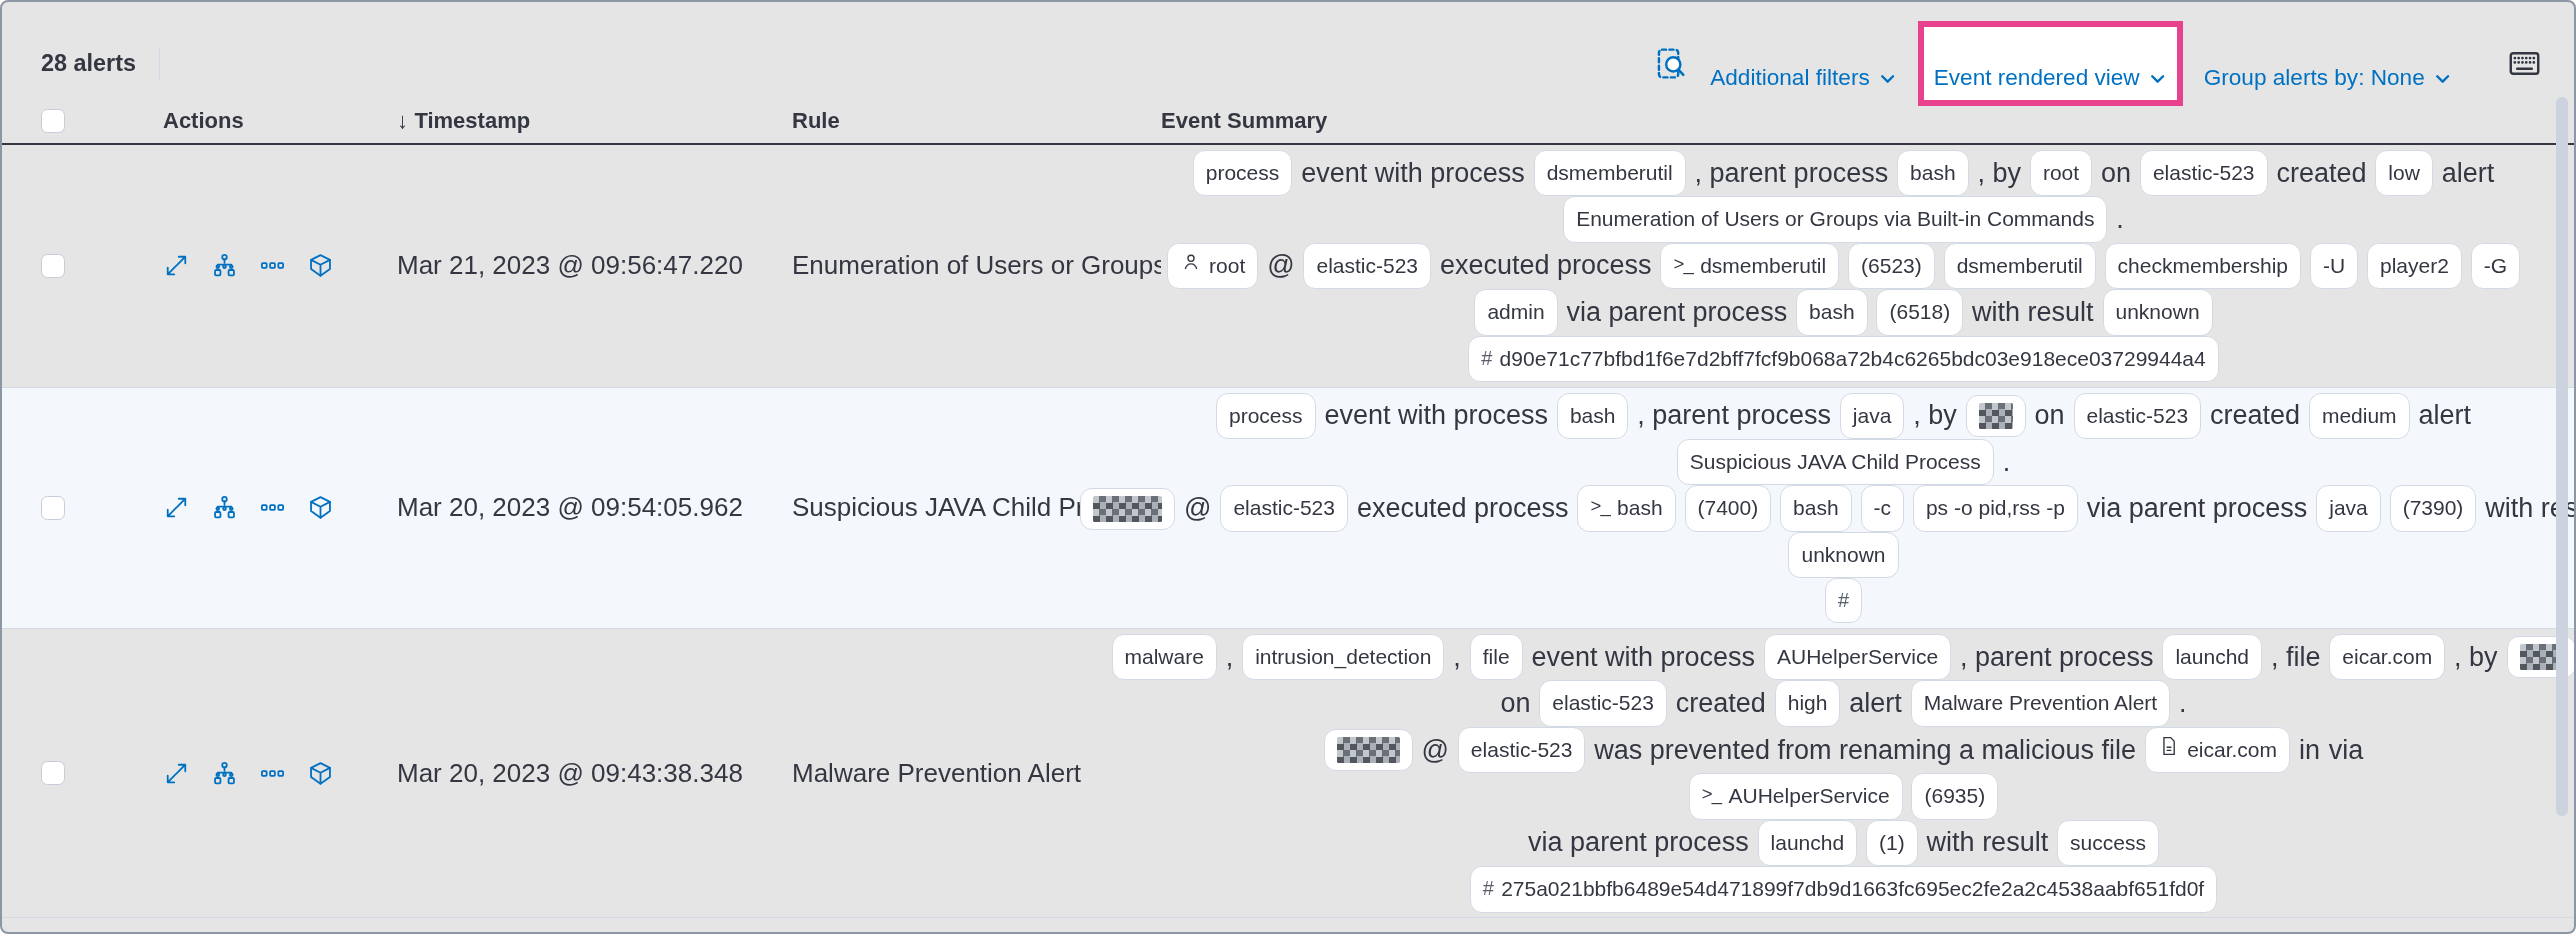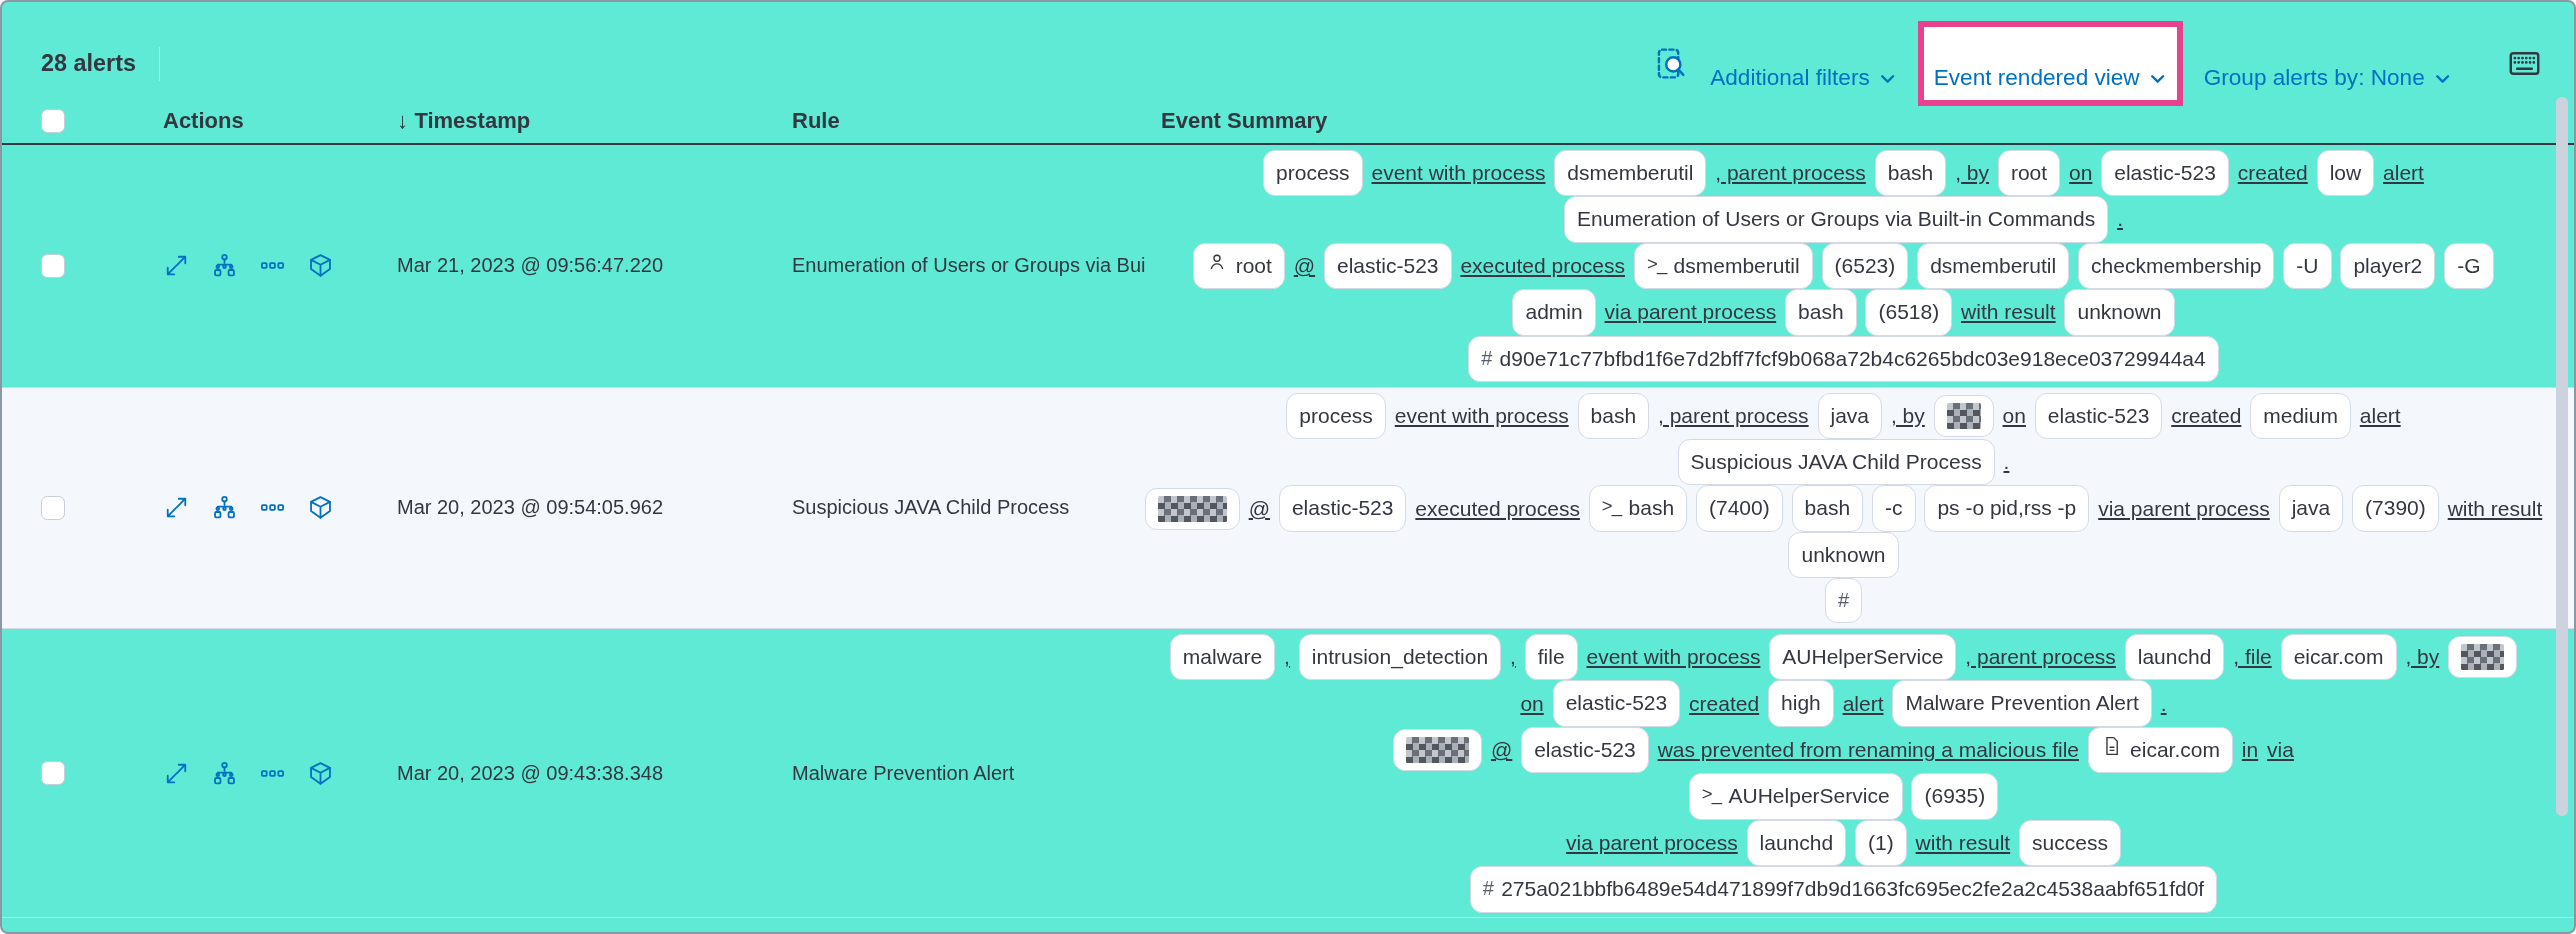--- a/index.html
+++ b/index.html
@@ -8,21 +8,21 @@
     --text:#343741;
     --badge-border:#d3dae6;
     --stripe:#f4f7fb;
   }
   *{box-sizing:border-box;}
   html,body{margin:0;padding:0;background:#fff;}
   body{
     width:2576px;height:934px;position:relative;overflow:hidden;
     font-family:"Liberation Sans","DejaVu Sans",sans-serif;color:var(--text);
   }
-  .frame{position:absolute;inset:0;border:2.4px solid #8d96a3;border-radius:8px;background:#5eead4;overflow:hidden;}
+  .frame{position:absolute;inset:0;border:2.4px solid #8d96a3;border-radius:8px;background:#e5e5e5;overflow:hidden;}
 
   
   .toolbar{display:flex;align-items:center;justify-content:space-between;margin:27px 32px 0 39px;height:69px;}
   .toolbar-left{display:flex;align-items:center;gap:22.6px;}
   .alert-count{font-weight:700;font-size:23.4px;}
   .v-divider{width:1.6px;height:34px;background:var(--badge-border);}
   .toolbar-right{display:flex;align-items:center;gap:21px;}
   .link{color:var(--link);font-size:22.6px;font-weight:500;display:inline-flex;align-items:center;gap:8px;cursor:pointer;white-space:nowrap;margin-top:28px;}
   .chev{width:19.3px;height:19.3px;display:inline-block;}
   .chev svg{width:19.3px;height:19.3px;stroke:var(--link);fill:none;stroke-width:2;stroke-linecap:round;stroke-linejoin:round;}
@@ -40,25 +40,25 @@
   .col-ts{width:395px;display:flex;align-items:center;gap:6.4px;}
   .col-rule{width:369px;white-space:nowrap;overflow:hidden;}
   .col-summary{flex:1;min-width:0;}
   .sort{font-weight:400;font-size:22px;}
   .cbx{width:24px;height:24px;border:1.6px solid #c6ccd8;border-radius:6.4px;background:#fff;display:inline-block;cursor:pointer;}
 
   .row{display:flex;align-items:center;padding:4.8px 48px 4.8px 39px;border-bottom:1.6px solid var(--badge-border);}
   .row.striped{background:var(--stripe);}
   .actions-cell{display:flex;align-items:center;gap:21px;}
   .act svg{width:27px;height:27px;stroke:var(--link);stroke-width:1.6;fill:none;}
-  .ts-cell,.rule-cell{font-size:20px;}
+  .ts-cell,.rule-cell{font-size:26px;}
 
   .summary{display:flex;flex-direction:column;align-items:center;justify-content:center;}
   .sline{display:flex;align-items:center;justify-content:center;gap:8.9px;min-height:44px;white-space:nowrap;}
-  .stext{font-size:21px;text-decoration:underline;}
+  .stext{font-size:27px;}
   .badge{display:inline-flex;align-items:flex-start;gap:7.2px;background:#fff;border:1.6px solid var(--badge-border);border-radius:12px;padding:7px 12px;font-size:21px;color:var(--text);cursor:pointer;line-height:1.45;}
   .badge .bico svg{width:22px;height:22px;stroke:var(--text);stroke-width:1.5;fill:none;display:block;}
   .tico{font-size:18.5px;letter-spacing:-0.8px;font-weight:500;}
   .hico{font-size:20px;color:#5a606b;}
   .redacted{display:inline-block;height:26px;border-radius:1.6px;vertical-align:middle;
     background:
       repeating-conic-gradient(#6b7078 0 90deg,#aab0b8 0 180deg,#53565c 0 270deg,#c2c7cd 0 360deg);
     background-size:13px 13px;}
 
   .scroll-thumb{position:absolute;right:6.4px;top:95px;width:11.3px;height:719px;border-radius:5.6px;background:#cdd3de;}

